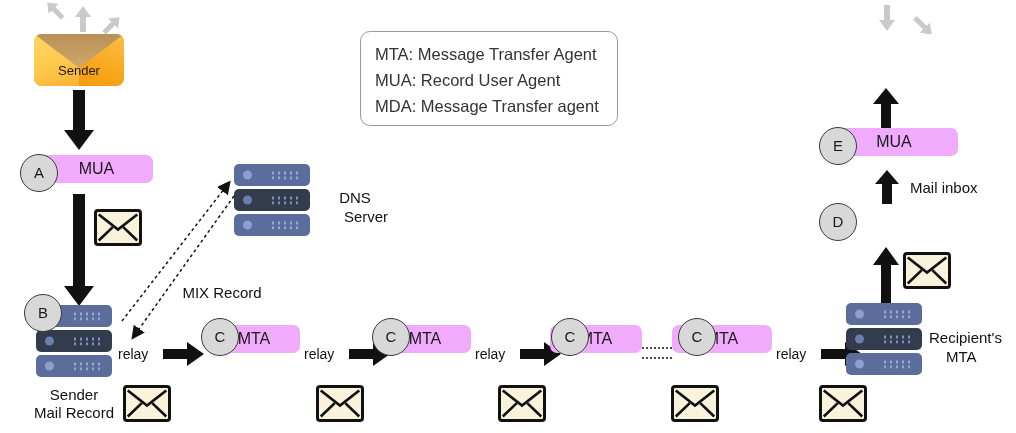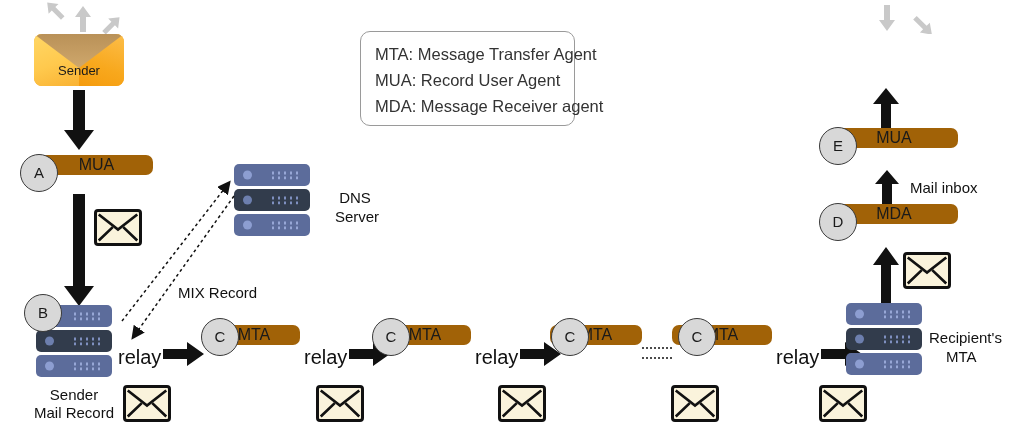--- a/index.html
+++ b/index.html
@@ -14,21 +14,21 @@
     position: relative;
     width: 1016px;
     height: 433px;
     background: #ffffff;
     overflow: hidden;
   }
   .abs { position: absolute; }
 
   
   .legend {
-    left: 360px; top: 31px; width: 215px; height: 95px;
+    left: 360px; top: 31px; width: 258px; height: 95px;
     border: 1px solid #9a9a9a;
     border-radius: 10px;
     background: #ffffff;
     box-sizing: border-box;
     padding: 9px 0 0 14px;
   }
   .legend-line {
     font-size: 16.5px;
     color: #333333;
     line-height: 26px;
@@ -68,22 +68,22 @@
     width: 48px; height: 37px;
     background: #faf3dc;
     border: 3px solid #111111;
     border-radius: 4px;
     box-sizing: border-box;
   }
   .env svg { display:block; width:100%; height:100%; }
 
   
   .nodebox {
-    height: 20px;
-    background: #a16207;
+    height: 28px;
+    background: #f0abfc;
     border-radius: 7px;
     box-sizing: border-box;
   }
   .nodebox .nlbl {
     position: absolute;
     left: 0; right: 0; top: 50%;
     transform: translateY(-50%);
     text-align: center;
     font-size: 16px;
     color: #1a1a1a;
@@ -132,21 +132,21 @@
   
   .capt {
     font-size: 15px;
     color: #111111;
     text-align: center;
     line-height: 19px;
     white-space: nowrap;
   }
   .capt.left { text-align: left; }
   .relay {
-    font-size: 20px;
+    font-size: 14px;
     color: #111111;
   }
 
   
   .arrow-svg { display:block; overflow: visible; }
 
   
   .gclient { display:block; }
 </style>
 </head>
@@ -230,39 +230,39 @@
     <div class="srow dark">
       <span class="dot"></span>
       <span class="leds"></span>
     </div>
     <div class="srow">
       <span class="dot"></span>
       <span class="leds"></span>
     </div>
   </div>
   <div class="abs capt" style="left:310px; top:188px; width:90px;">DNS</div>
-  <div class="abs capt" style="left:312px; top:207px; width:90px;">Server</div>
+  <div class="abs capt" style="left:321px; top:207px; width:90px;">Server</div>
 
   <div class="abs" style="left:108px; top:178px; width:150px; height:170px;">
     <svg width="150" height="170" viewBox="0 0 150 170" style="overflow:visible">
       <defs>
         <marker id="dotArrowUp" markerWidth="9" markerHeight="9" refX="6" refY="4.5" orient="auto">
           <path d="M0,0 L9,4.5 L0,9 Z" fill="#111111"></path>
         </marker>
         <marker id="dotArrowDown" markerWidth="9" markerHeight="9" refX="6" refY="4.5" orient="auto">
           <path d="M0,0 L9,4.5 L0,9 Z" fill="#111111"></path>
         </marker>
       </defs>
 
       <line x1="14" y1="143" x2="120" y2="6" stroke="#111111" stroke-width="1.5" stroke-dasharray="3,3" marker-end="url(#dotArrowUp)"></line>
 
       <line x1="126" y1="18" x2="26" y2="158" stroke="#111111" stroke-width="1.5" stroke-dasharray="3,3" marker-end="url(#dotArrowDown)"></line>
     </svg>
   </div>
-  <div class="abs capt left" style="left:178px; top:283px; width:120px;">MIX Record</div>
+  <div class="abs capt left" style="left:162px; top:283px; width:120px;text-align:center;">MIX Record</div>
 
   <div class="abs relay" style="left:118px; top:346px;">relay</div>
   <div class="abs" style="left:163px; top:342px;">
     <svg class="arrow-svg" width="42" height="24" viewBox="0 0 42 24">
       <path d="M0 7 H24 V0 L41 12 L24 24 V17 H0 Z" fill="#111111"></path>
     </svg>
   </div>
 
   <div class="abs nodebox" style="left:208px; top:325px; width:92px;">
     <span class="nlbl">MTA</span>
@@ -335,23 +335,20 @@
     </svg>
   </div>
 
   <div class="abs env" style="left:903px; top:252px;">
     <svg viewBox="0 0 48 37" preserveAspectRatio="none">
       <path d="M2 3 L24 21 L46 3" fill="none" stroke="#111111" stroke-width="3"></path>
       <path d="M2 34 L18 18 M46 34 L30 18" fill="none" stroke="#111111" stroke-width="3"></path>
     </svg>
   </div>
 
-  <div class="abs nodebox" style="left:830px; top:204px; width:128px;">
-    <span class="nlbl">MDA</span>
-  </div>
   <div class="abs badge" style="left:819px; top:203px;">D</div>
 
   <div class="abs" style="left:873px; top:170px;">
     <svg class="arrow-svg" width="28" height="36" viewBox="0 0 28 36">
       <path d="M9 34 H19 V14 H26 L14 0 L2 14 H9 Z" fill="#111111"></path>
     </svg>
   </div>
   <div class="abs capt left" style="left:910px; top:178px; width:110px;">Mail inbox</div>
 
   <div class="abs nodebox" style="left:830px; top:128px; width:128px;">
@@ -381,21 +378,21 @@
           <path d="M9 1 L16 11 L11.5 11 L11.5 25 L6.5 25 L6.5 11 L2 11 Z"></path>
         </g>
       </g>
     </svg>
   </div>
 
 
   <div class="abs legend">
     <div class="legend-line">MTA: Message Transfer Agent</div>
     <div class="legend-line">MUA: Record User Agent</div>
-    <div class="legend-line">MDA: Message Receiver agent</div>
+    <div class="legend-line">MDA: Message Transfer agent</div>
   </div>
 
   <div class="abs env" style="left:123px; top:385px;">
     <svg viewBox="0 0 48 37" preserveAspectRatio="none">
       <path d="M2 3 L24 21 L46 3" fill="none" stroke="#111111" stroke-width="3"></path>
       <path d="M2 34 L18 18 M46 34 L30 18" fill="none" stroke="#111111" stroke-width="3"></path>
     </svg>
   </div>
   <div class="abs env" style="left:316px; top:385px;">
     <svg viewBox="0 0 48 37" preserveAspectRatio="none">

